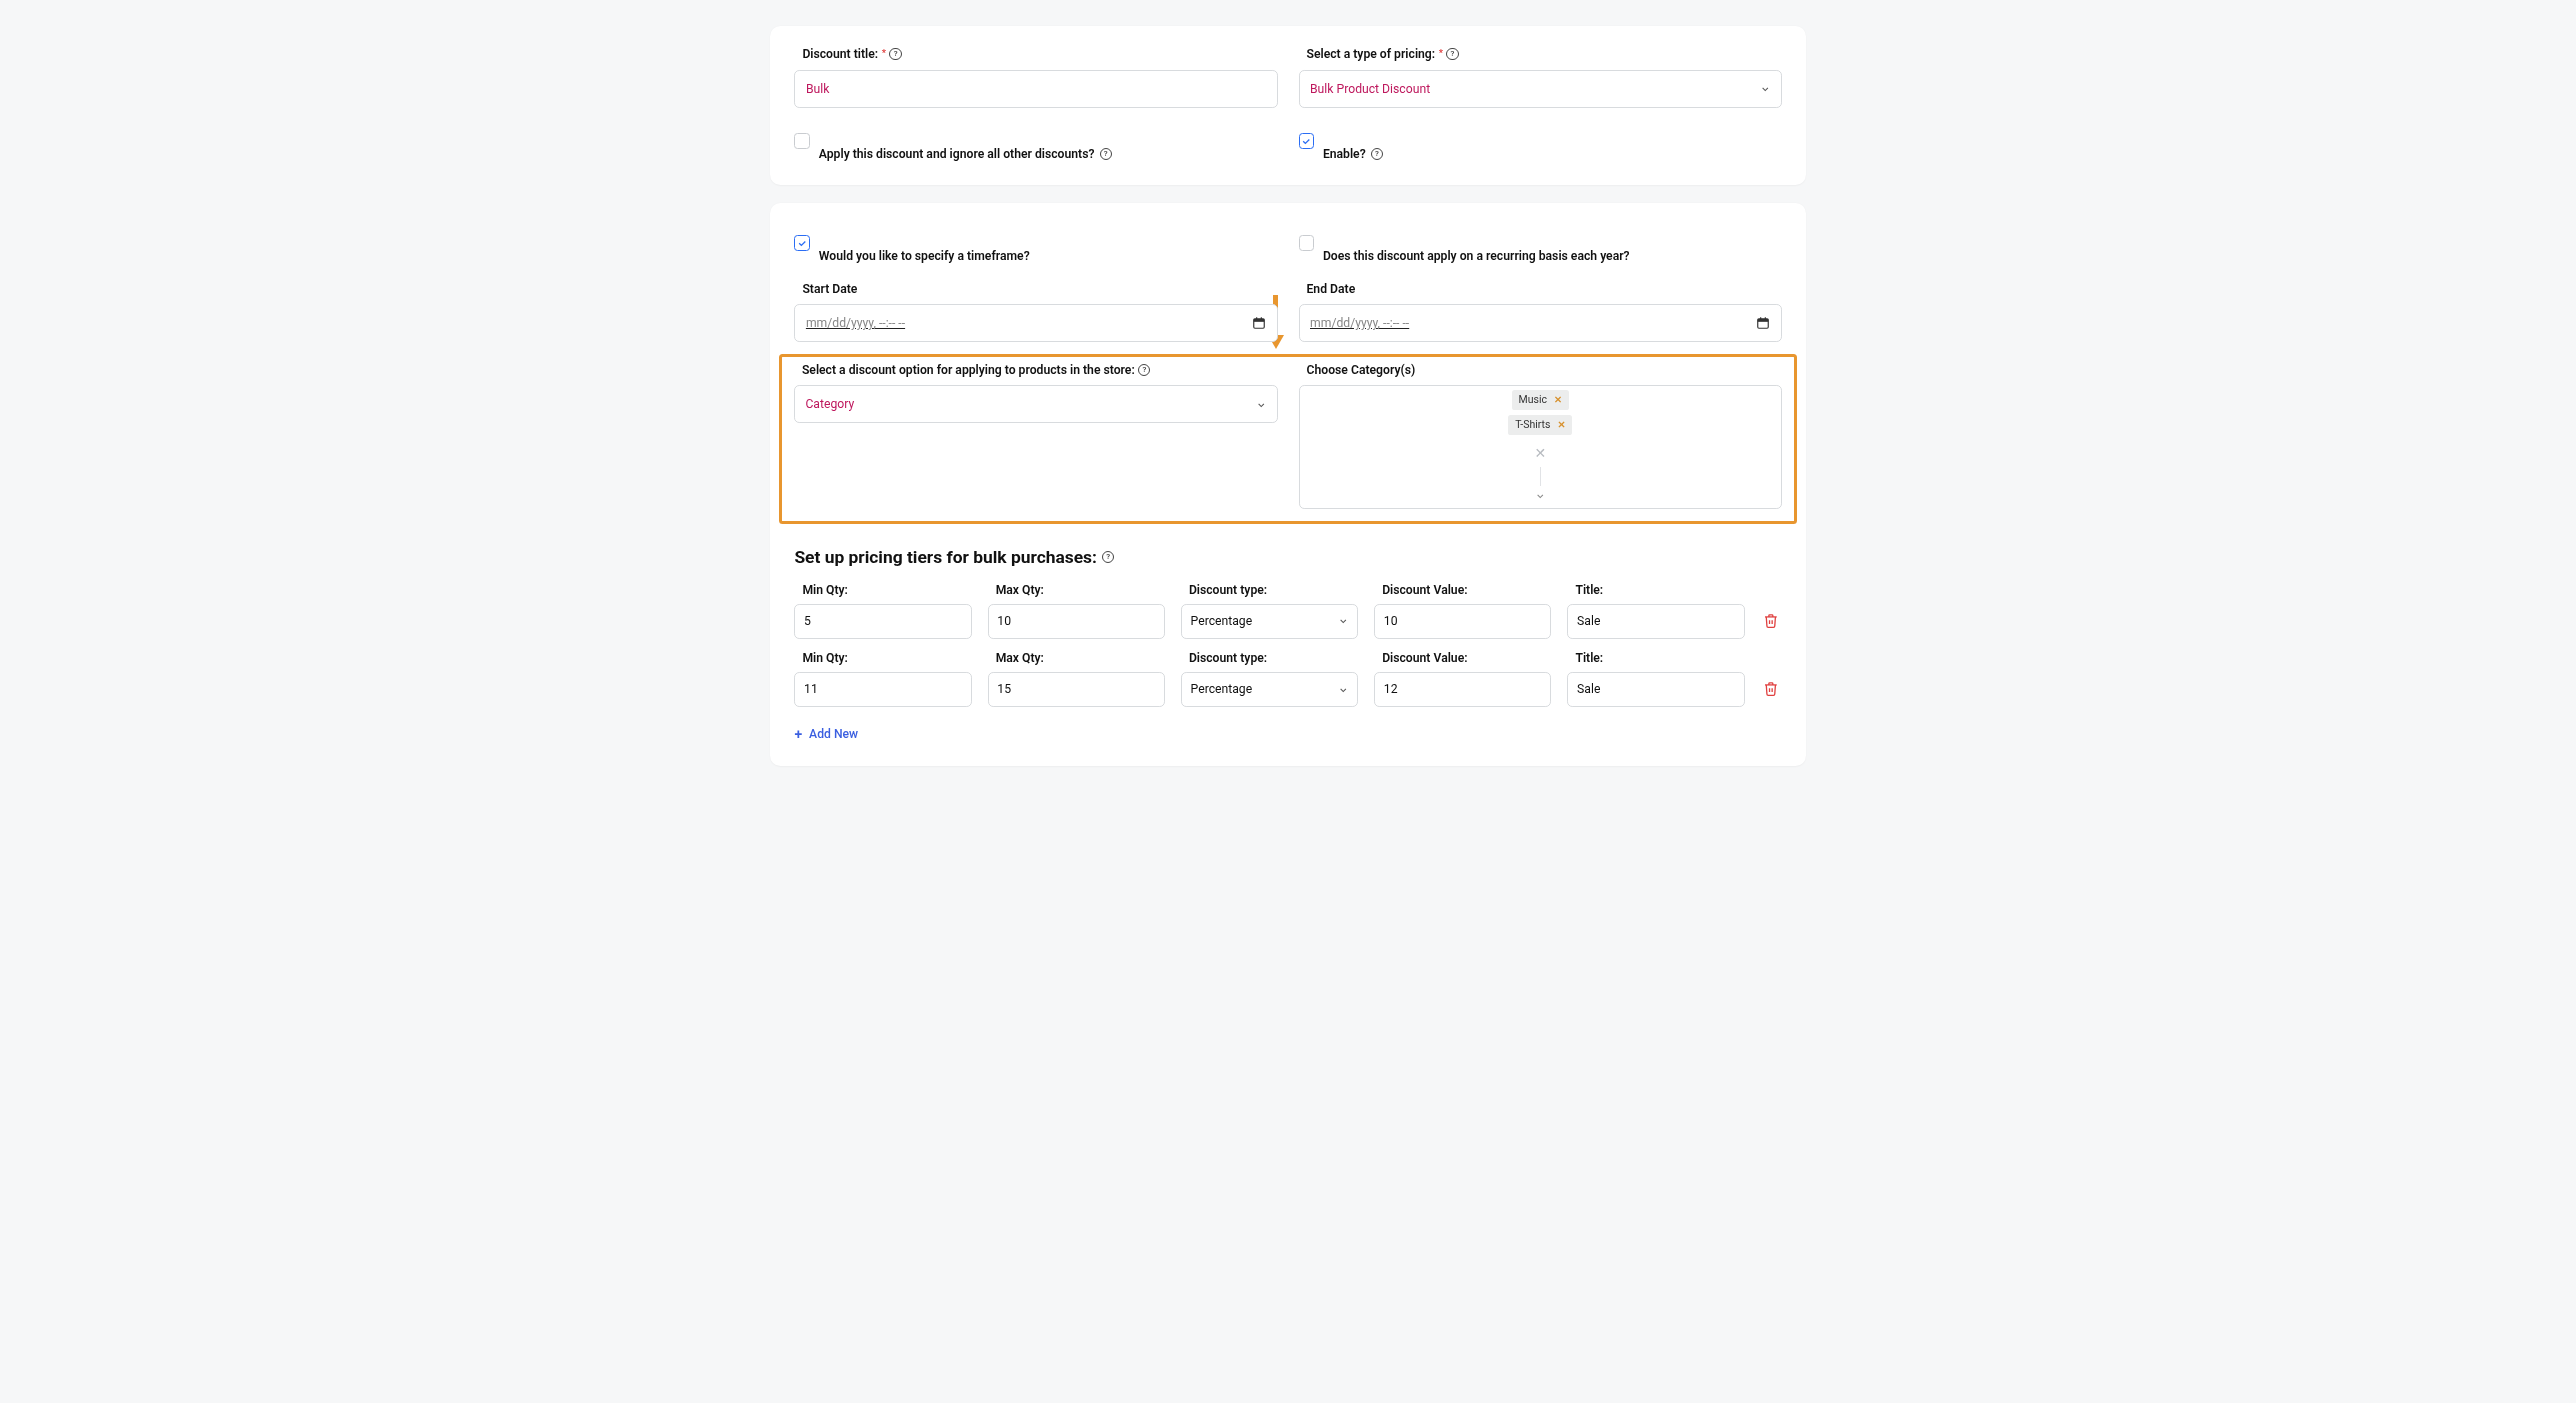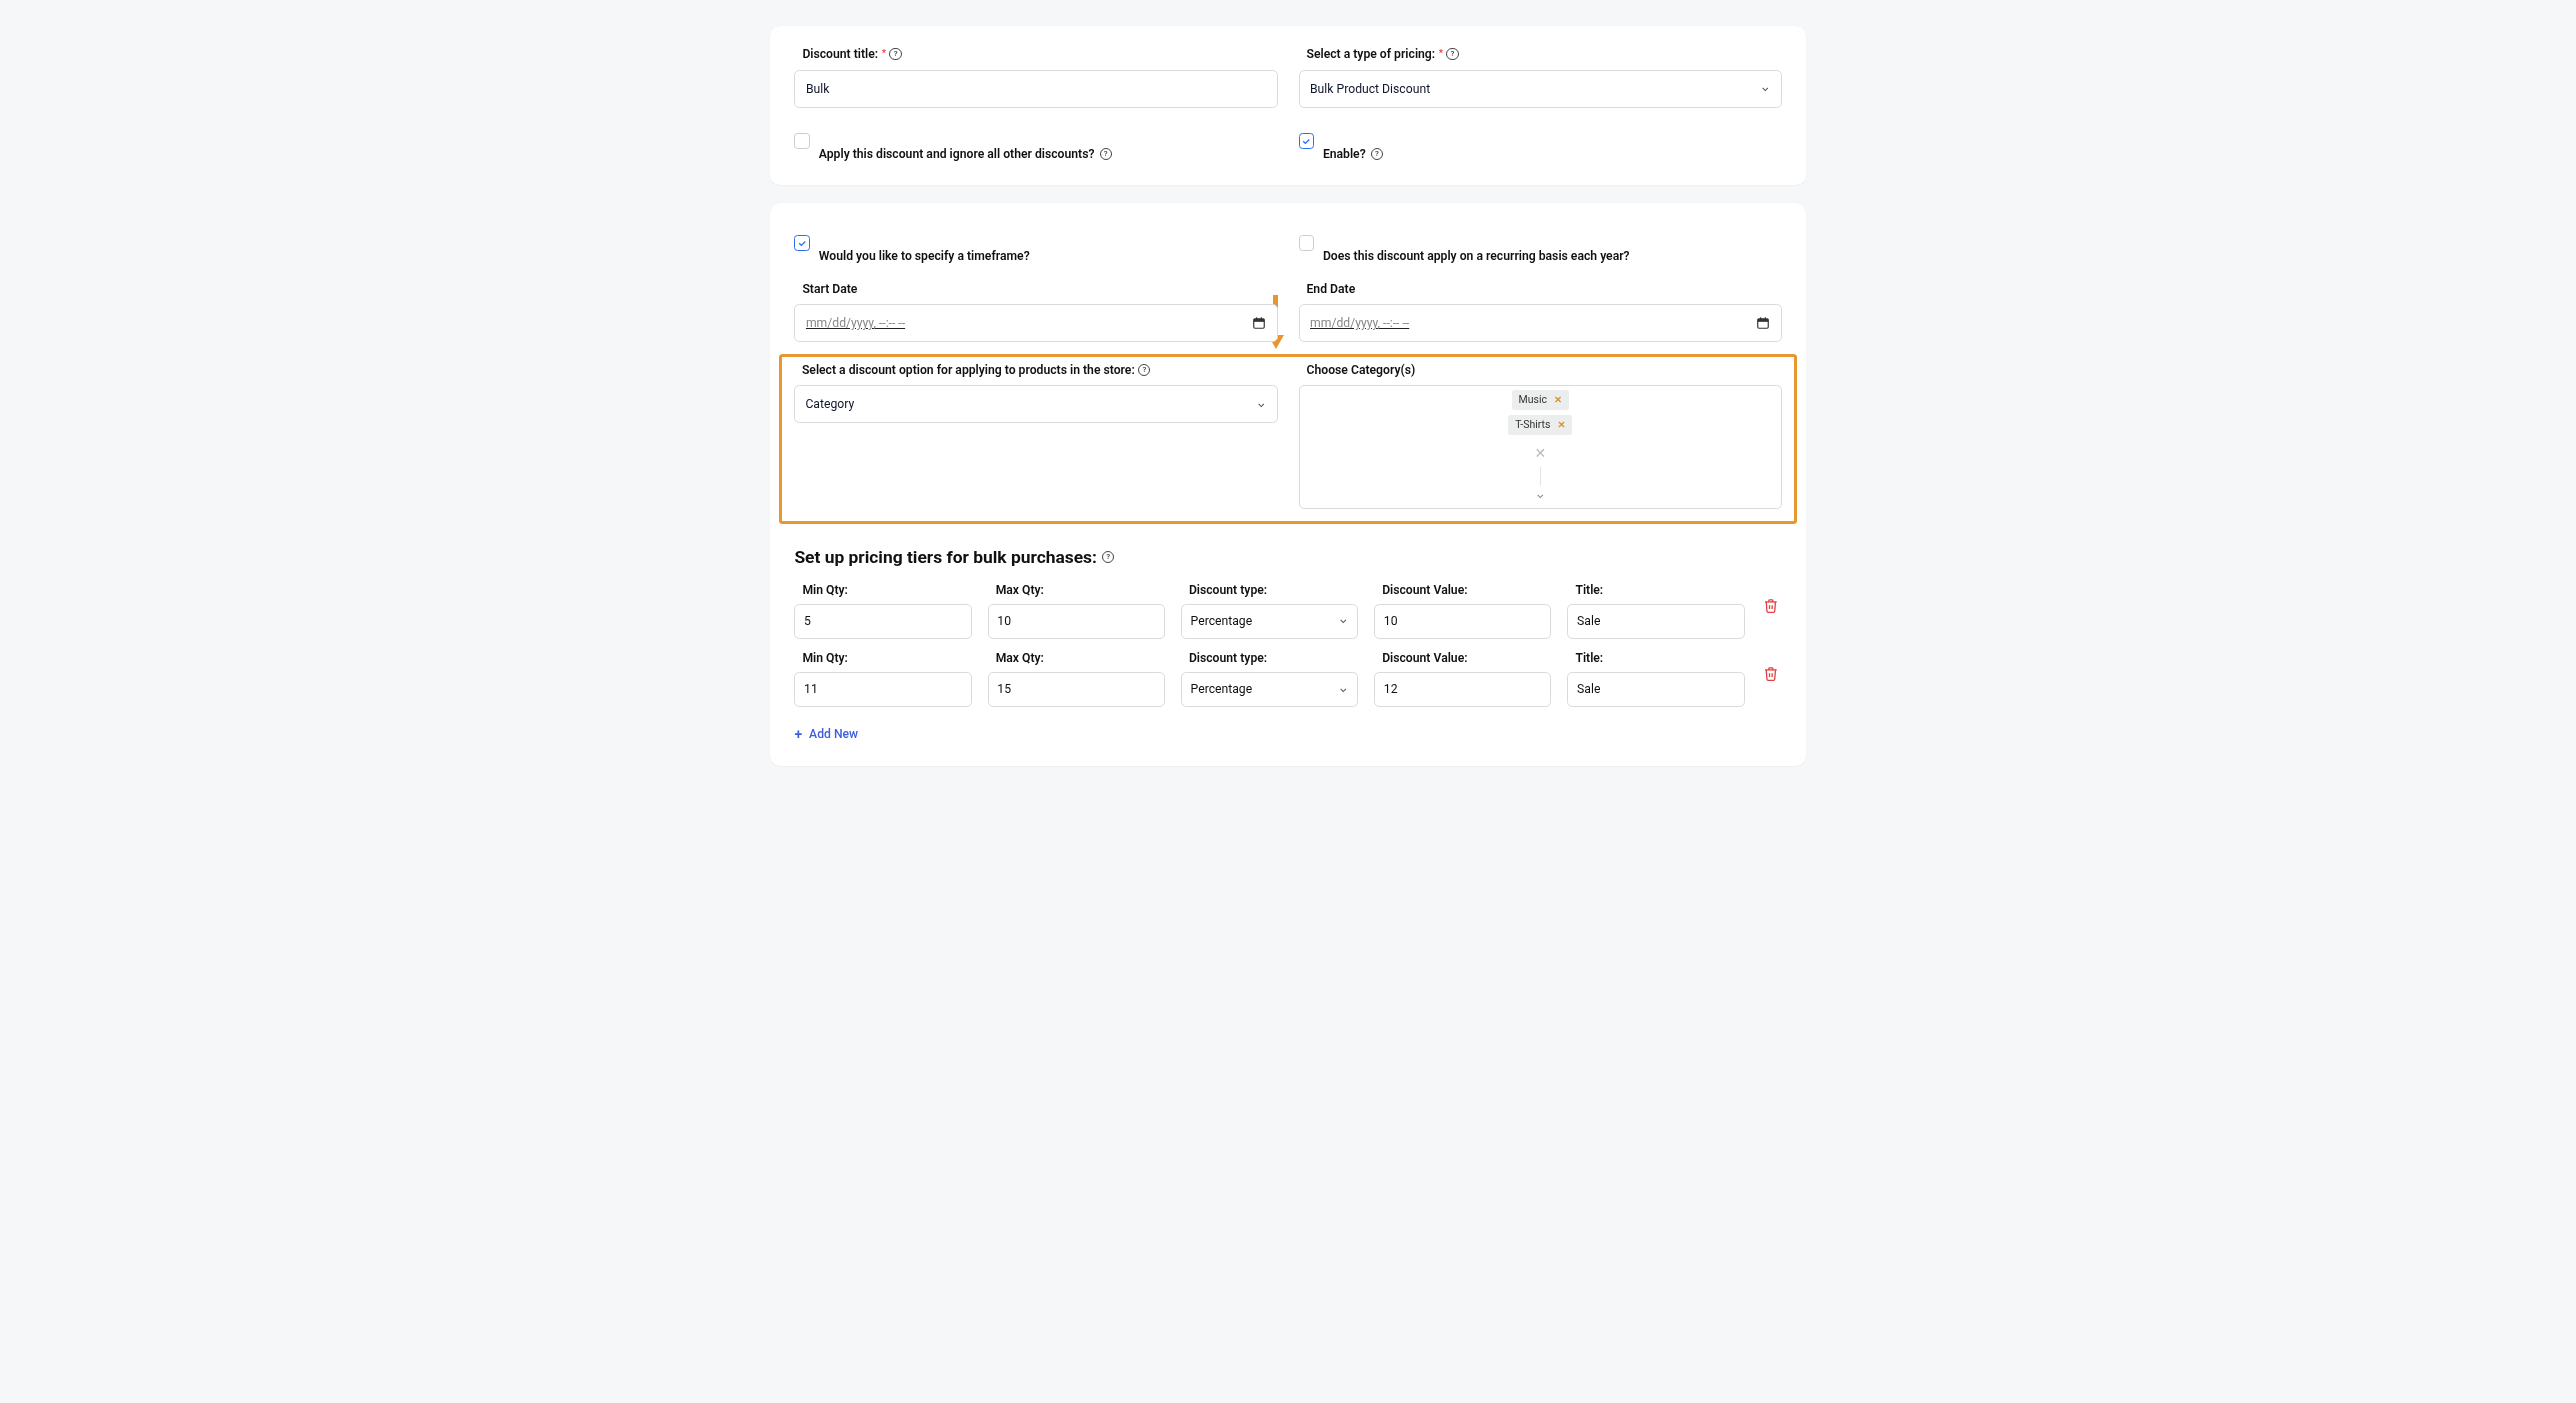--- a/index.html
+++ b/index.html
@@ -67,21 +67,21 @@
     padding: 0 10.5px;
     font-size: 12.2px;
     color: #222;
     background: #fff;
     display: flex;
     align-items: center;
     justify-content: space-between;
   }
   .input-text {
     flex: 1;
-    color: #0f172a;
+    color: #be185d;
   }
   .placeholder { color: #888; }
   .chev {
     width: 10.5px; height: 10.5px;
     display: inline-block;
   }
   .chev svg { width: 10.5px; height: 10.5px; }
   .chk-row {
     display: flex;
     align-items: center;
@@ -184,21 +184,21 @@
     font-size: 17.4px;
     font-weight: 700;
     margin: 22.6px 0 15.7px 0;
     display: flex;
     align-items: center;
     gap: 5.2px;
   }
   .tier-row {
     display: flex;
     gap: 16px;
-    align-items: center;
+    align-items: flex-end;
     margin-bottom: 12.2px;
   }
   .tier-col {
     flex: 1;
     min-width: 0;
   }
   .tier-col .label { margin-bottom: 7px; }
   .tier-input {
     width: 100%;
     height: 35px;

